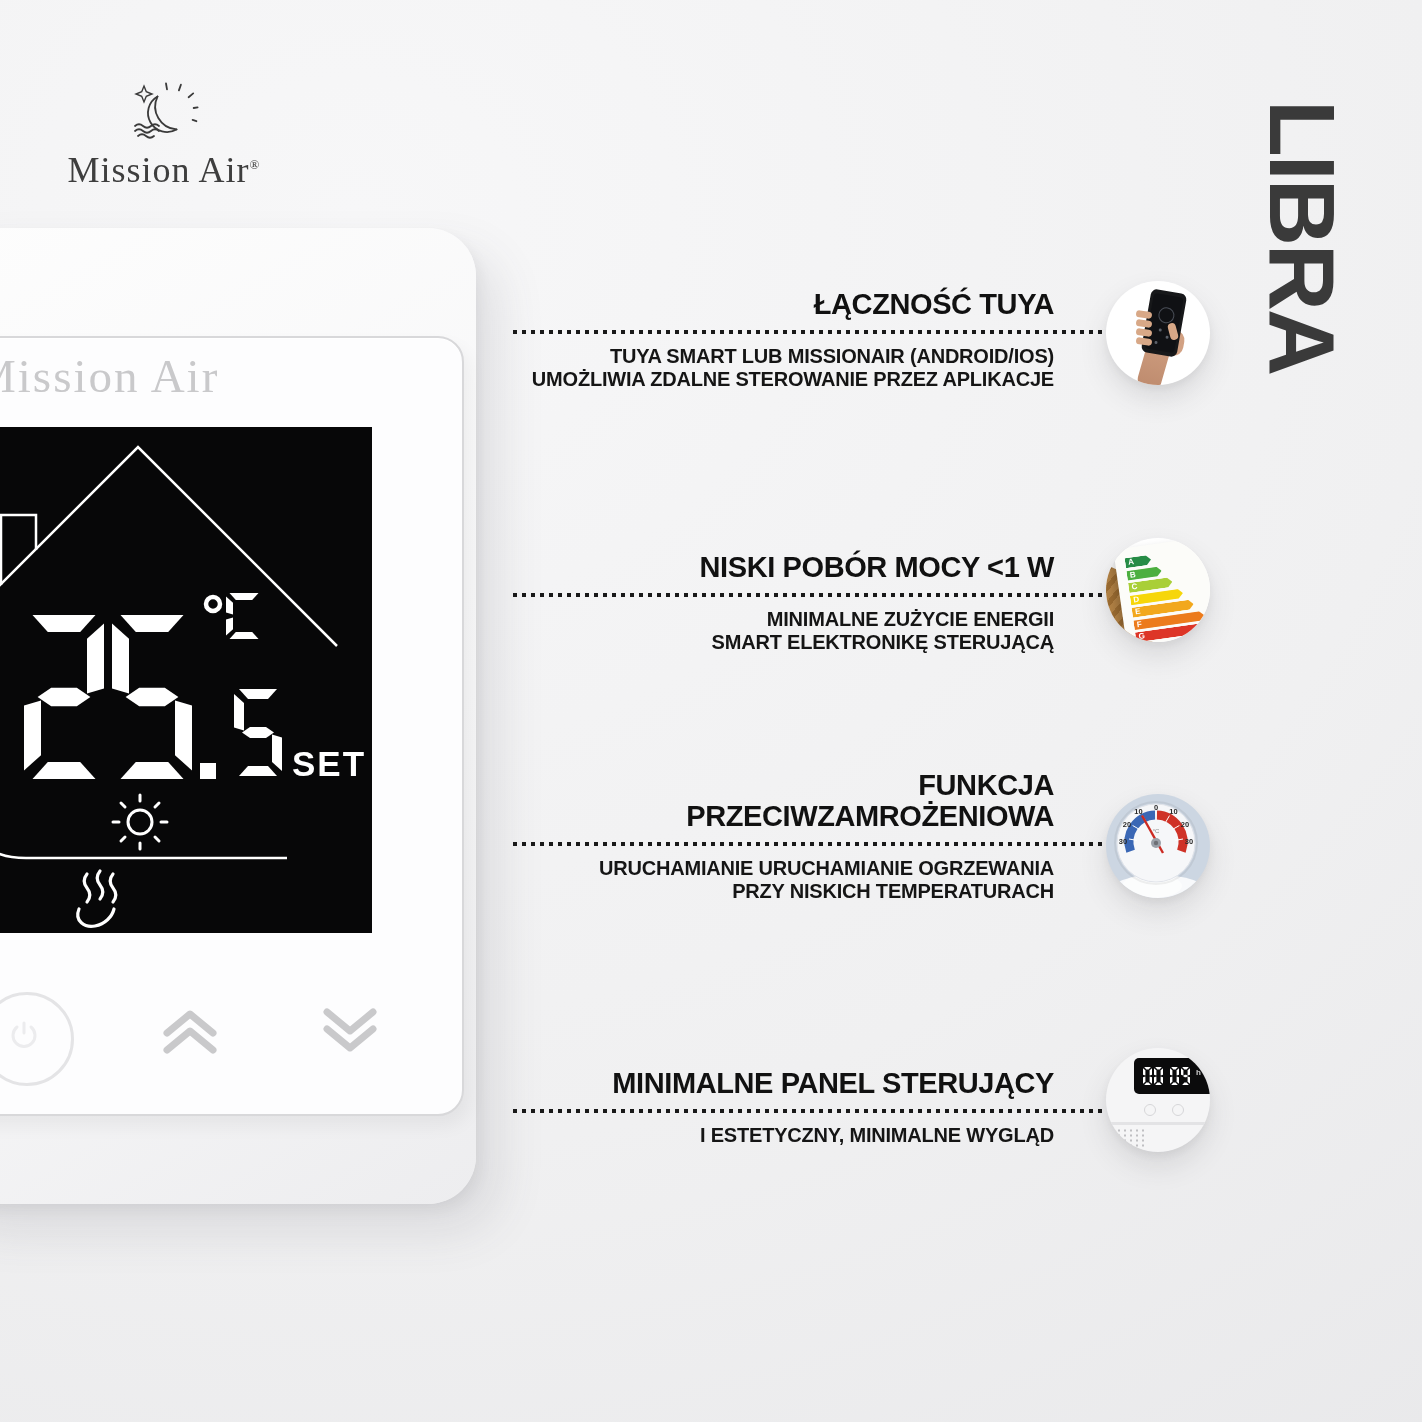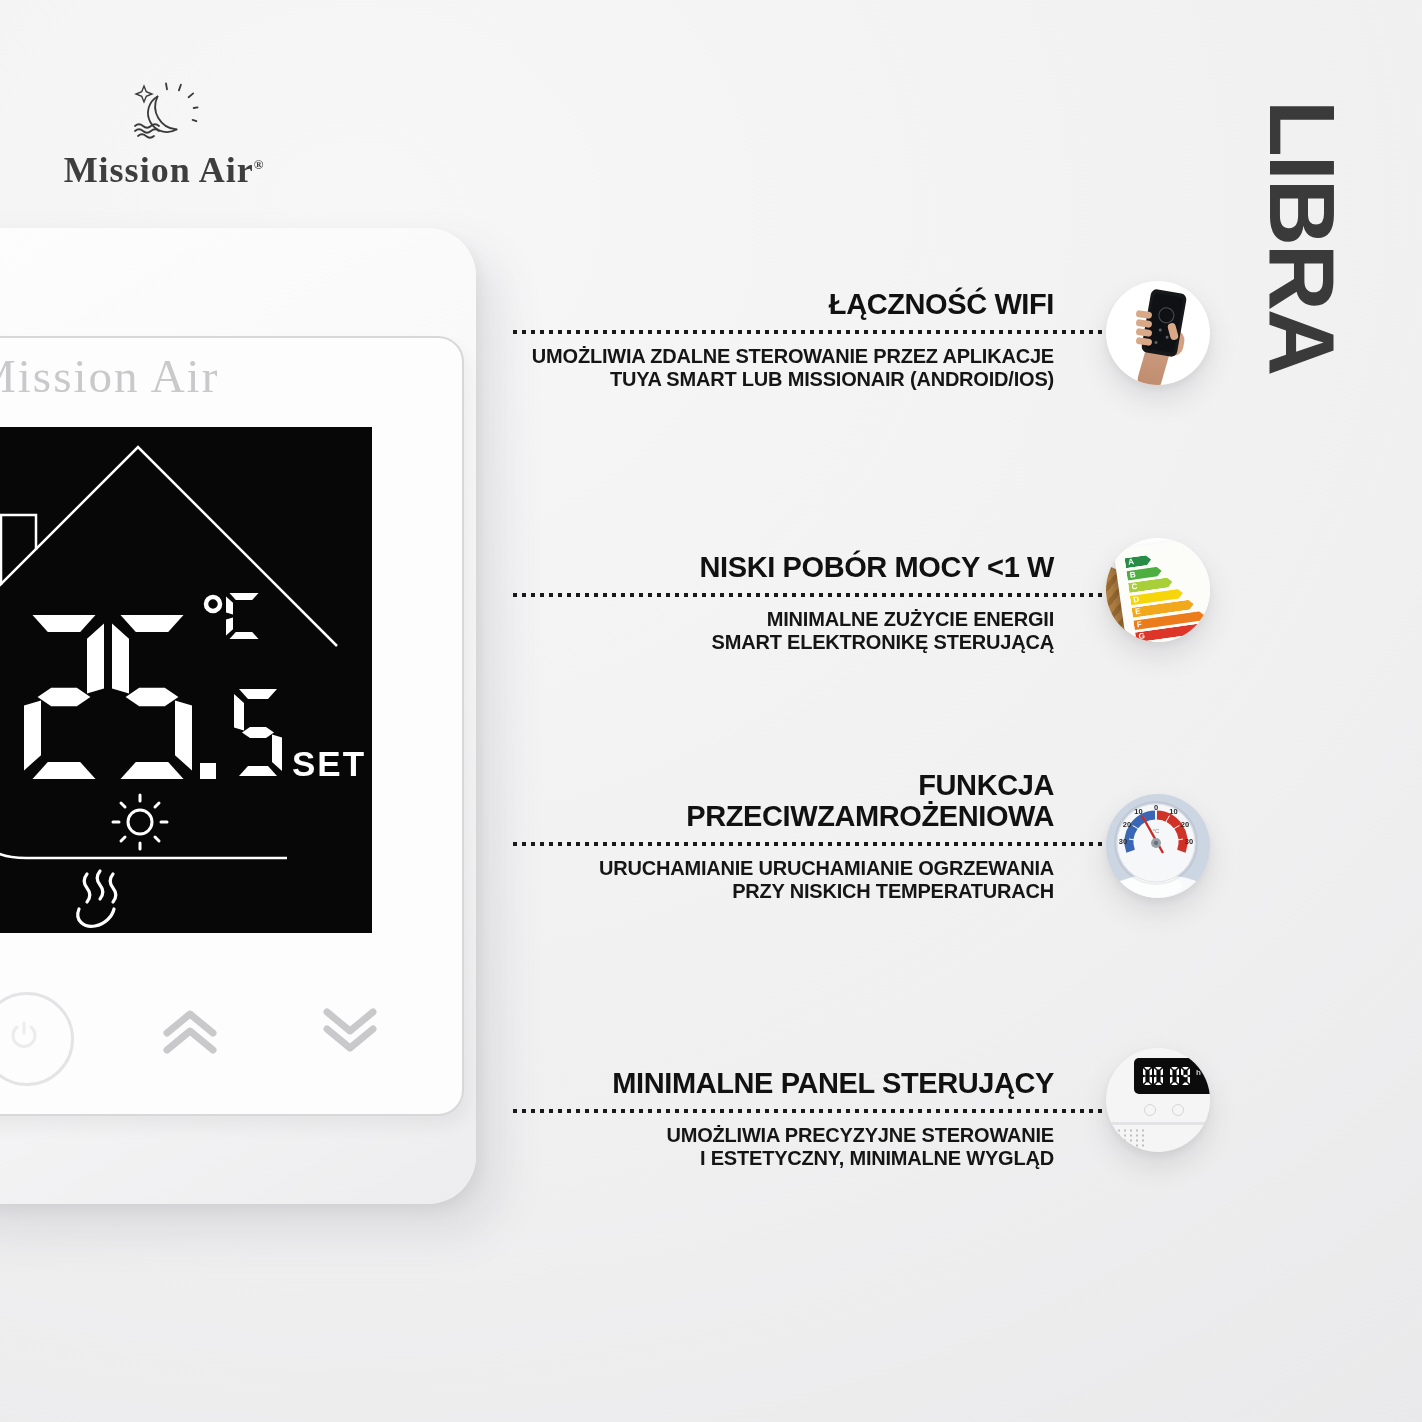--- a/index.html
+++ b/index.html
@@ -4,21 +4,21 @@
 <style>
   html,body{margin:0;padding:0;}
   .canvas{
     position:relative;width:1422px;height:1422px;overflow:hidden;
     background:radial-gradient(140% 120% at 25% 15%, #f7f7f8 0%, #f0f0f1 55%, #e7e7e9 100%);
     font-family:"Liberation Sans",sans-serif;color:#141414;
   }
   
   .brand-logo{position:absolute;left:58px;top:82px;width:212px;text-align:center;color:#3c3c3c;}
   .brand-logo svg{display:block;margin:0 auto;}
-  .brand-text{font-family:"Liberation Serif",serif;font-size:36px;letter-spacing:1px;color:#3e3e3e;line-height:38px;font-weight:bold;}
+  .brand-text{font-family:"Liberation Serif",serif;font-size:36px;letter-spacing:1px;color:#3e3e3e;line-height:38px;}
   .brand-text sup{font-size:13px;}
   
   .libra{
     position:absolute;left:1348px;top:100px;transform:rotate(90deg);transform-origin:0 0;
     font-size:93px;line-height:92px;font-weight:bold;letter-spacing:-2px;color:#3a3a3a;white-space:nowrap;
   }
   
   .backplate{
     position:absolute;left:-70px;top:228px;width:546px;height:976px;border-radius:48px;
     background:linear-gradient(150deg,#fdfdfd 0%,#f6f6f7 60%,#ededef 100%);
@@ -186,27 +186,27 @@
     <polyline points="4,24 27,5 50,24"></polyline>
       <polyline points="4,41 27,22 50,41"></polyline>
   </svg>
   <svg class="chev" style="left:323px;top:1007px;" width="54" height="46" viewBox="0 0 54 46">
     <polyline points="4,5 27,24 50,5"></polyline>
       <polyline points="4,22 27,41 50,22"></polyline>
   </svg>
 
   <div class="feature s1">
     <div class="f-title">
-      <span>ŁĄCZNOŚĆ WIFI</span>
+      <span>ŁĄCZNOŚĆ TUYA</span>
       <span></span>
     </div>
     <div class="f-line"></div>
     <div class="f-desc">
+      <span>TUYA SMART LUB MISSIONAIR (ANDROID/IOS)</span>
       <span>UMOŻLIWIA ZDALNE STEROWANIE PRZEZ APLIKACJE</span>
-      <span>TUYA SMART LUB MISSIONAIR (ANDROID/IOS)</span>
     </div>
   </div>
 
   <div class="feature s2">
     <div class="f-title">
       <span>NISKI POBÓR MOCY &lt;1 W</span>
       <span></span>
     </div>
     <div class="f-line"></div>
     <div class="f-desc">
@@ -227,21 +227,20 @@
     </div>
   </div>
 
   <div class="feature s4">
     <div class="f-title">
       <span>MINIMALNE PANEL STERUJĄCY</span>
       <span></span>
     </div>
     <div class="f-line"></div>
     <div class="f-desc">
-      <span>UMOŻLIWIA PRECYZYJNE STEROWANIE</span>
       <span>I ESTETYCZNY, MINIMALNE WYGLĄD</span>
     </div>
   </div>
 
   <div class="ficon i1">
     <div class="arm"></div>
     <div class="palm"></div>
     <div class="phone">
       <div class="screen">
         <div class="dialui"></div>

